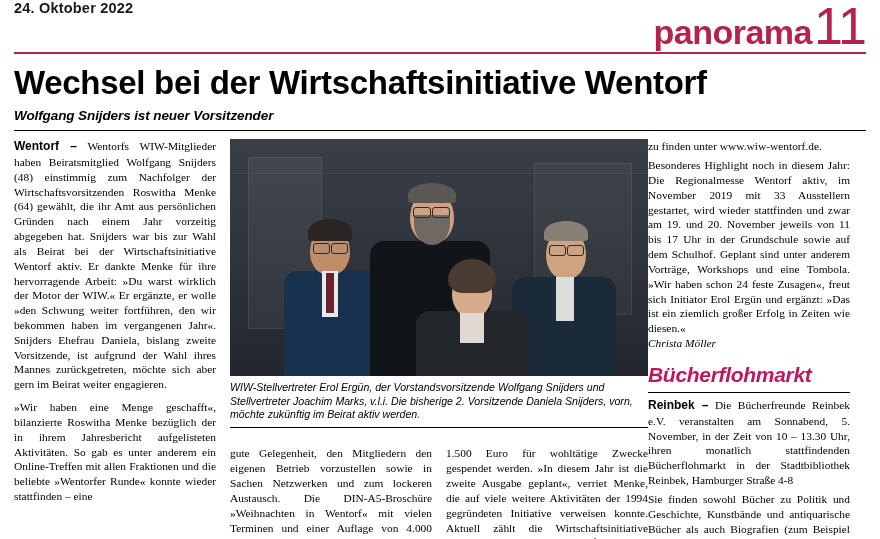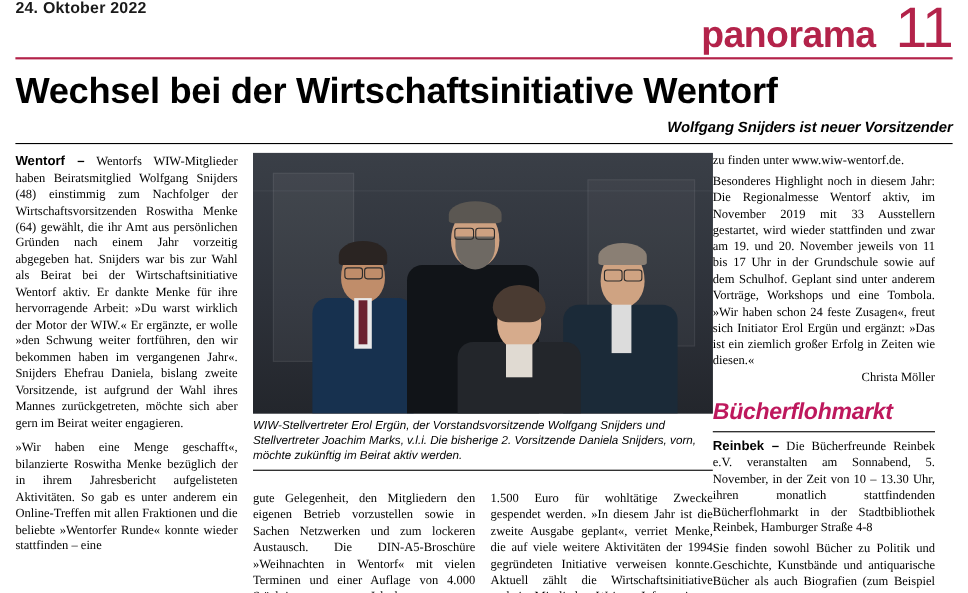--- a/index.html
+++ b/index.html
@@ -35,21 +35,21 @@
     font-family: "Liberation Sans", sans-serif;
     font-size: 14.5px;
     font-weight: bold;
     color: #1a1a1a;
     letter-spacing: 0.2px;
     padding-bottom: 8px;
   }
   .masthead-right {
     display: flex;
     align-items: baseline;
-    gap: 18px;
+    gap: 2px;
     padding-bottom: 2px;
   }
   .masthead-title {
     font-family: "Liberation Sans", sans-serif;
     font-size: 34px;
     font-weight: bold;
     color: #b3234a;
     letter-spacing: -0.5px;
     line-height: 1;
   }
@@ -75,21 +75,20 @@
     margin-top: 11px;
     letter-spacing: -0.3px;
   }
   .subhead {
     font-family: "Liberation Sans", sans-serif;
     font-size: 13.5px;
     font-weight: bold;
     font-style: italic;
     margin-top: 7px;
     letter-spacing: -0.1px;
-    text-align: right;
   }
   .rule-thin {
     border-top: 1px solid #000;
     margin-top: 7px;
   }
 
   
   .columns {
     display: flex;
     margin-top: 8px;
@@ -161,21 +160,21 @@
     margin-top: 10px;
     margin-bottom: 4px;
     letter-spacing: -0.3px;
     font-style: italic;
   }
   .rule-section {
     border-top: 1px solid #000;
     margin-bottom: 5px;
   }
   .signature {
-    text-align: right;
+    font-style: italic;
     font-size: 11.4px;
     margin-top: 2px;
   }
 
   
   .ph-bg {
     position: absolute;
     inset: 0;
     background:
       linear-gradient(#3a3f47 0%, #2d3139 58%, #23262c 100%);

